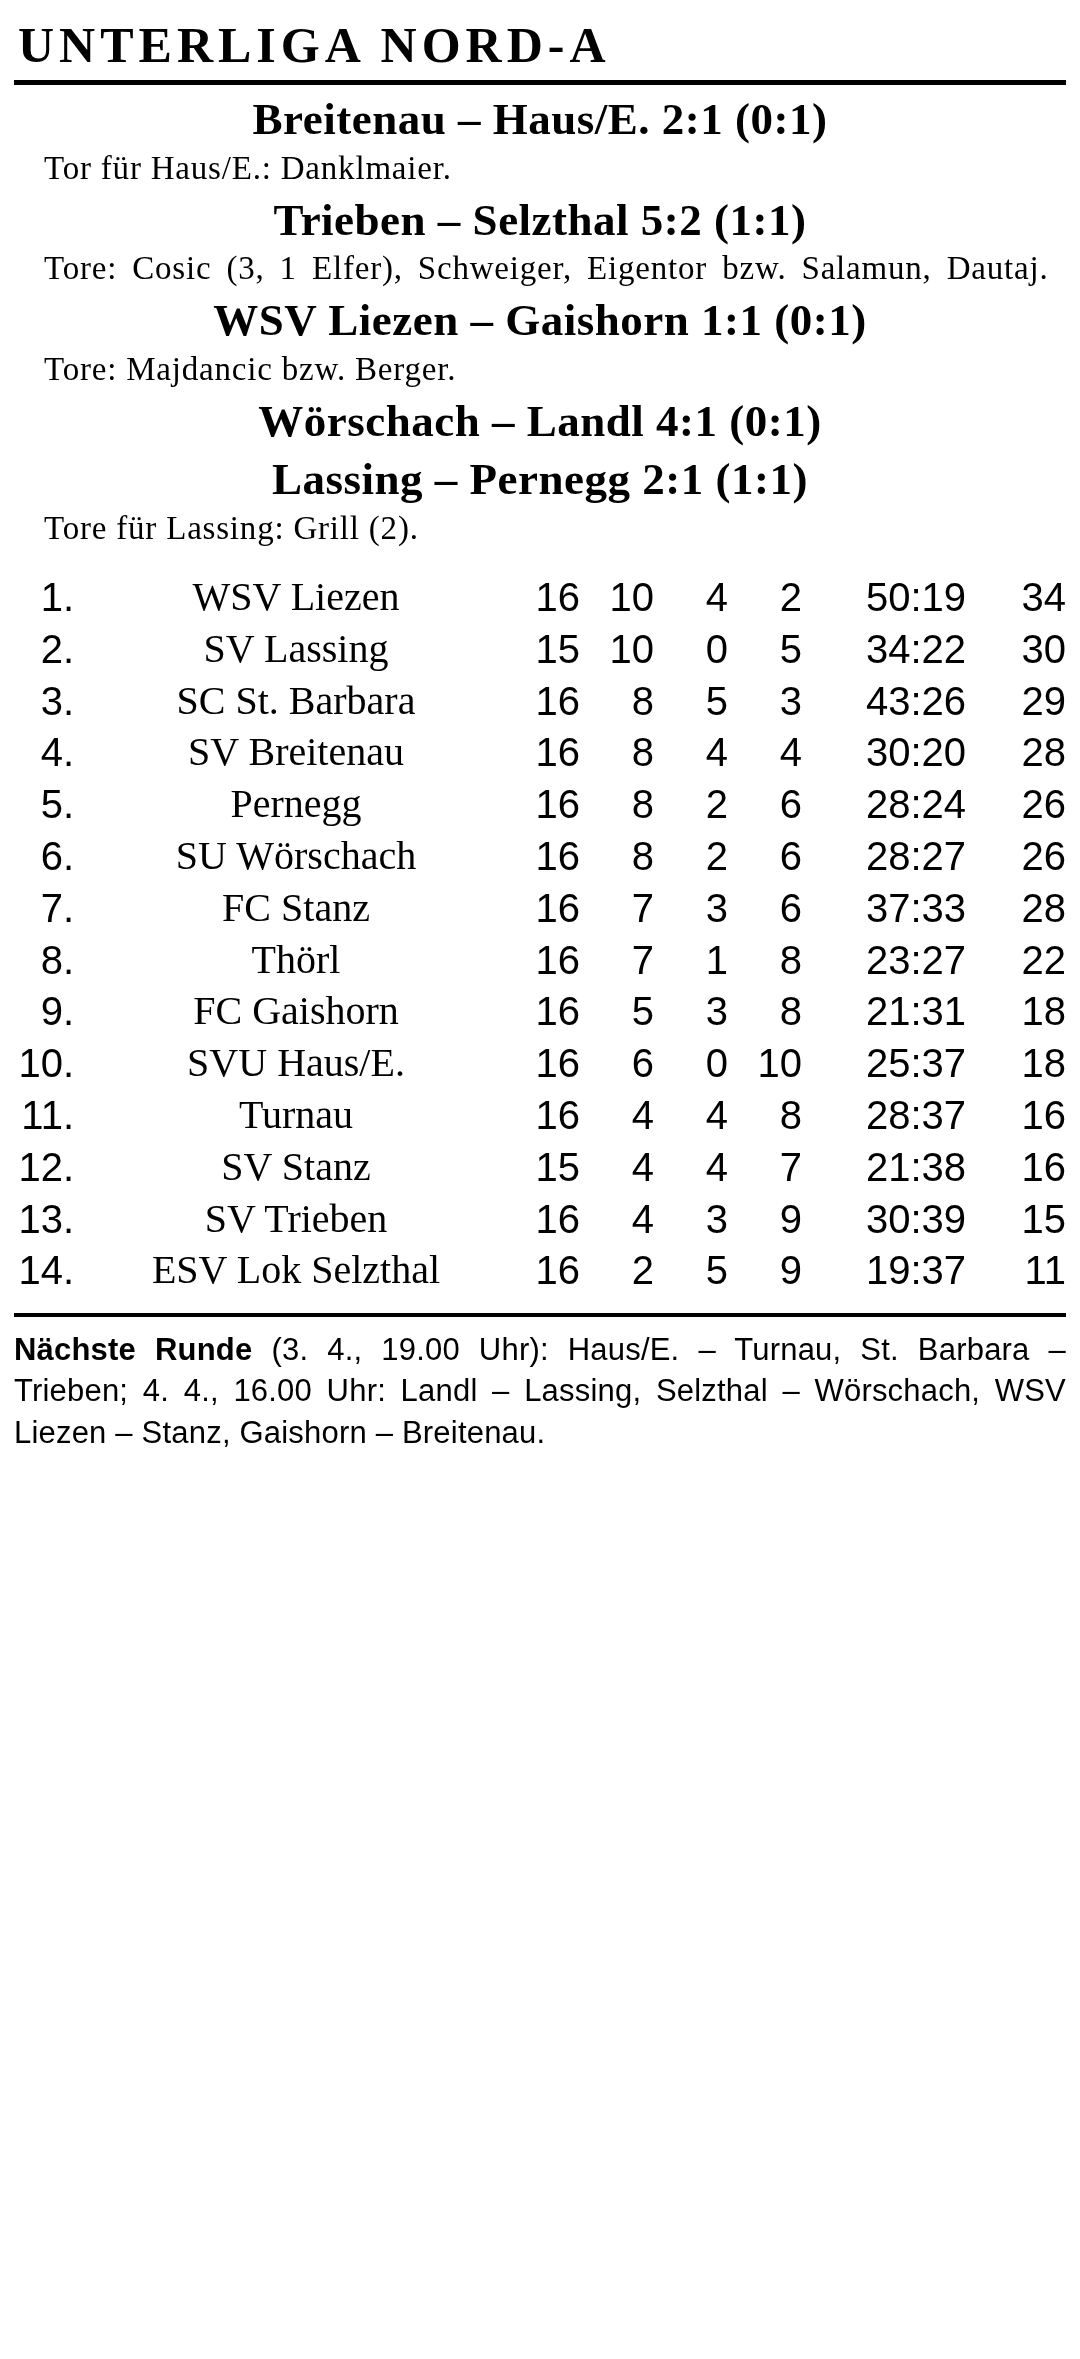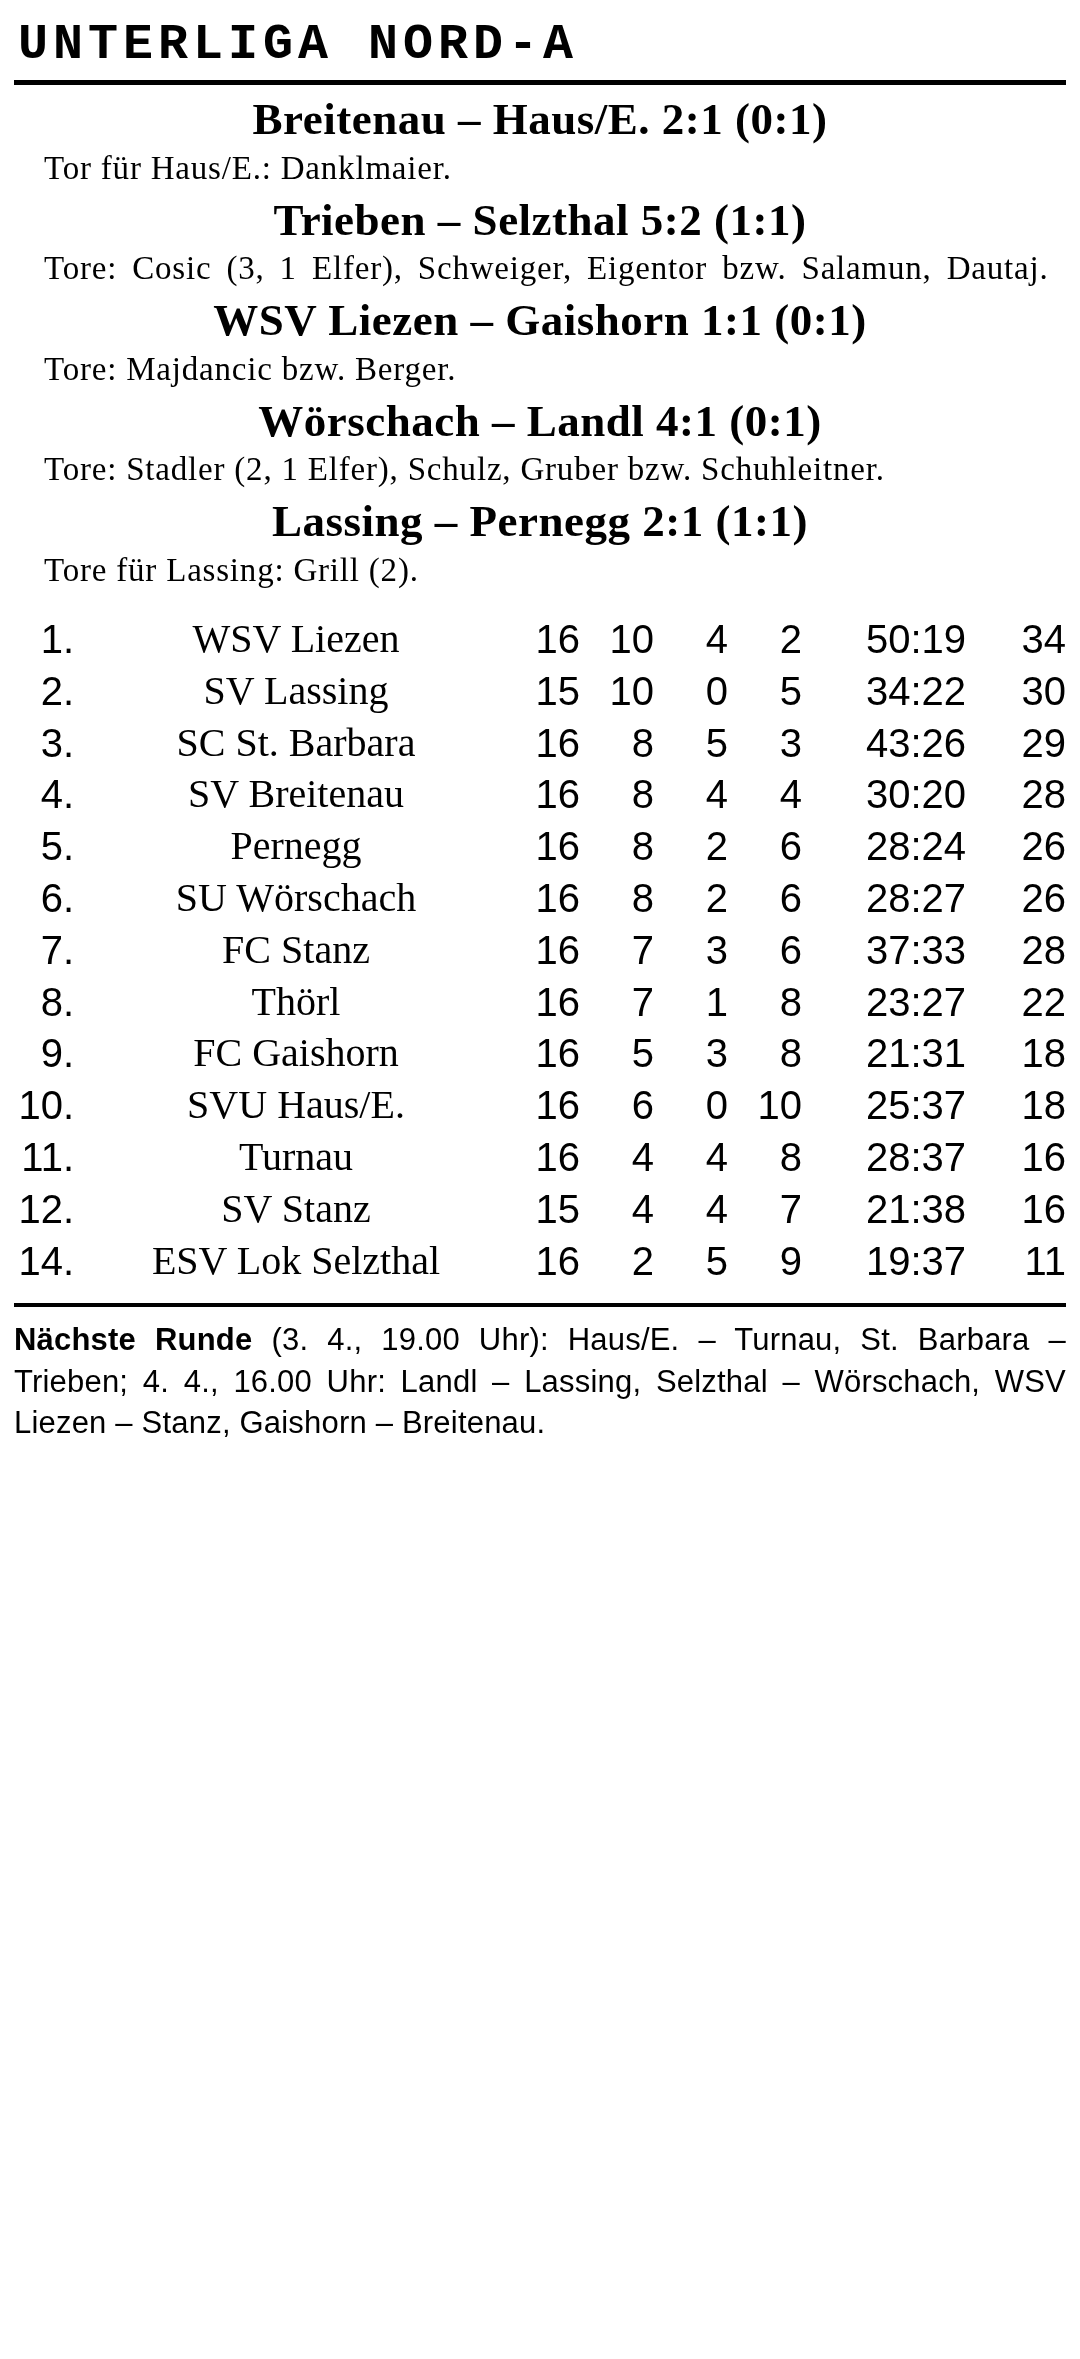--- a/index.html
+++ b/index.html
@@ -17,21 +17,21 @@
   .page {
     width: 1080px;
     height: 2359px;
     box-sizing: border-box;
     padding: 18px 14px 0 14px;
     position: relative;
   }
 
   
   .section-head {
-    font-family: Liberation Mono, monospace;
+    font-family: Liberation Serif, serif;
     font-weight: bold;
     font-size: 50px;
     letter-spacing: 5px;
     line-height: 1.0;
     padding: 2px 0 10px 4px;
     border-bottom: 5px solid #000;
     margin-bottom: 6px;
   }
 
   
@@ -132,21 +132,20 @@
     <div class="match-detail spread">Tore: Cosic (3, 1 Elfer), Schweiger, Eigentor bzw. Salamun, Dautaj.</div>
   </div>
 
   <div class="match">
     <div class="match-title">WSV Liezen – Gaishorn 1:1 (0:1)</div>
     <div class="match-detail">Tore: Majdancic bzw. Berger.</div>
   </div>
 
   <div class="match">
     <div class="match-title">Wörschach – Landl 4:1 (0:1)</div>
-    <div class="match-detail">Tore: Stadler (2, 1 Elfer), Schulz, Gruber bzw. Schuhleitner.</div>
   </div>
 
   <div class="match">
     <div class="match-title">Lassing – Pernegg 2:1 (1:1)</div>
     <div class="match-detail">Tore für Lassing: Grill (2).</div>
   </div>
 
   <table class="standings">
     <tbody>
       <tr>
@@ -263,20 +262,30 @@
         <td class="col-rank">12.</td>
         <td class="col-team">SV Stanz</td>
         <td class="col-num">15</td>
         <td class="col-num">4</td>
         <td class="col-num">4</td>
         <td class="col-num">7</td>
         <td class="col-goals">21:38</td>
         <td class="col-pts">16</td>
       </tr>
       <tr>
+        <td class="col-rank">13.</td>
+        <td class="col-team">SV Trieben</td>
+        <td class="col-num">16</td>
+        <td class="col-num">4</td>
+        <td class="col-num">3</td>
+        <td class="col-num">9</td>
+        <td class="col-goals">30:39</td>
+        <td class="col-pts">15</td>
+      </tr>
+      <tr>
         <td class="col-rank">14.</td>
         <td class="col-team">ESV Lok Selzthal</td>
         <td class="col-num">16</td>
         <td class="col-num">2</td>
         <td class="col-num">5</td>
         <td class="col-num">9</td>
         <td class="col-goals">19:37</td>
         <td class="col-pts">11</td>
       </tr>
     </tbody>

